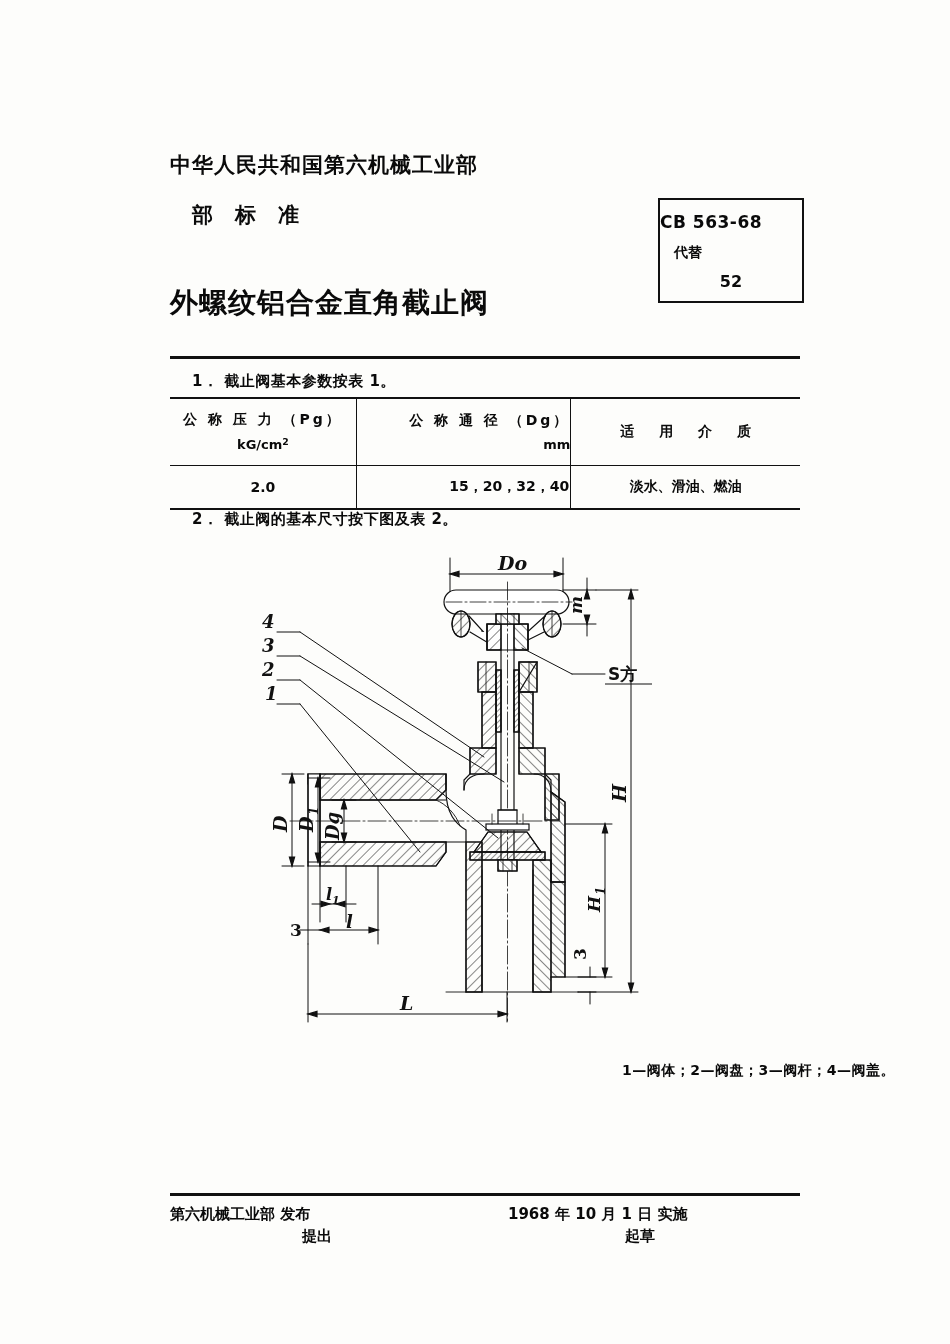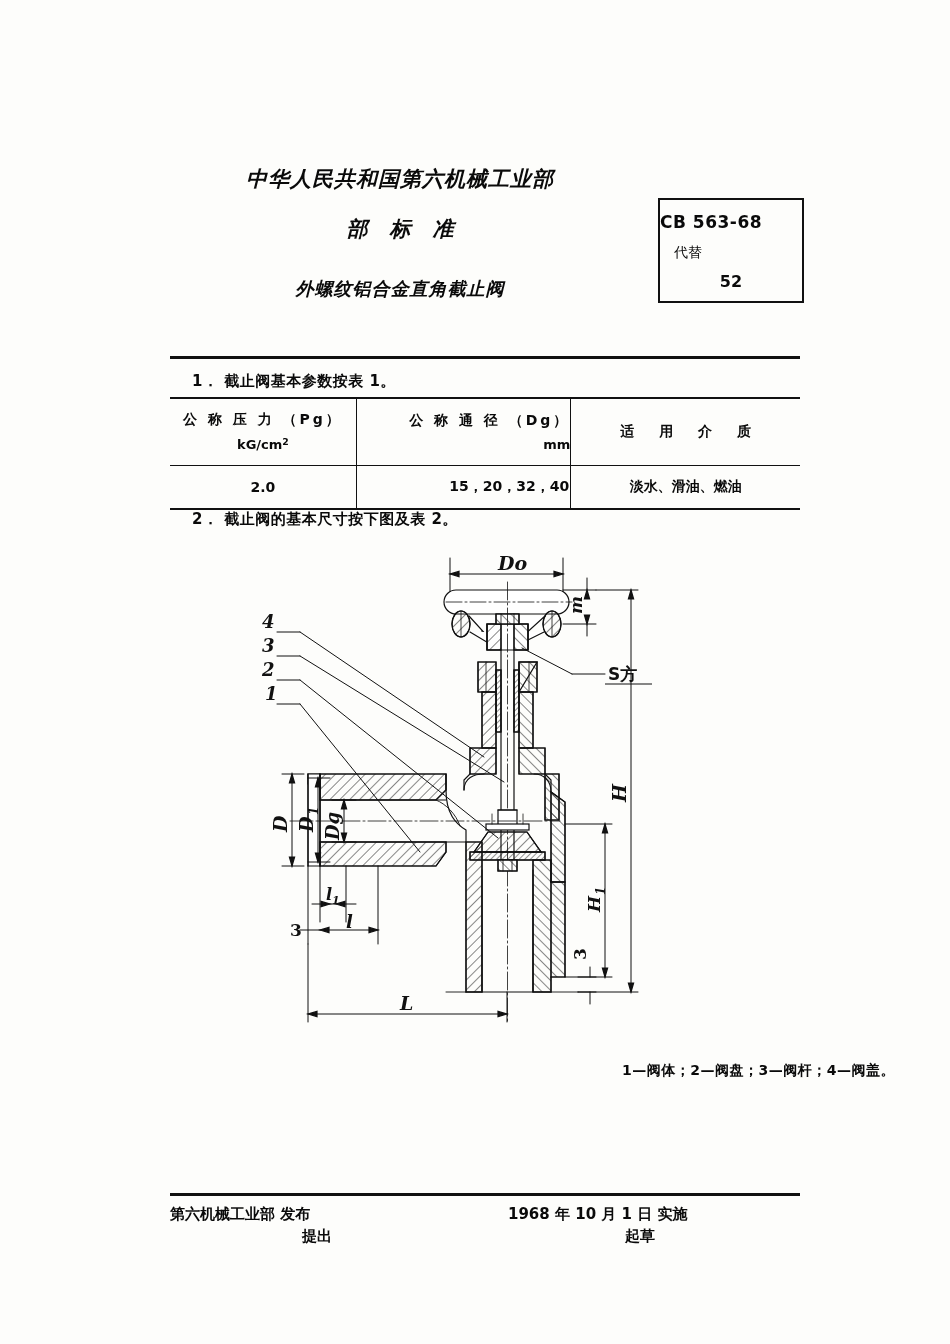--- a/index.html
+++ b/index.html
@@ -8,43 +8,43 @@
     width:950px;height:1344px;
     background:#fdfdfb;
     font-family:"DejaVu Sans","Liberation Sans",sans-serif;
     color:#0a0a0a;
     position:relative;
     overflow:hidden;
   }
   .page{position:absolute;inset:0;}
 
   
-  .hdr{position:absolute;left:170px;top:165px;width:460px;text-align:center;font-style:italic;}
+  .hdr{position:absolute;left:170px;top:151px;width:460px;}
   .hdr .org{
     font-size:21px;font-weight:bold;letter-spacing:1px;
     font-family:"DejaVu Sans",sans-serif;
   }
   .hdr .bz{
     font-size:21px;font-weight:bold;margin-top:22px;
     letter-spacing:22px;padding-left:22px;
   }
   .hdr .doctitle{
-    font-size:18px;font-weight:bold;margin-top:34px;letter-spacing:1px;
+    font-size:28px;font-weight:bold;margin-top:55px;letter-spacing:1px;
   }
 
   .stdbox{
     position:absolute;left:658px;top:198px;width:146px;height:105px;
     border:2px solid #111;box-sizing:border-box;
   }
   .stdbox .num{
     position:absolute;top:12px;left:0;right:0;text-align:left;
     font-size:17px;font-weight:bold;letter-spacing:.5px;
   }
   .stdbox .daiti{
-    position:absolute;top:44px;left:14px;font-size:14px;font-weight:normal;
+    position:absolute;top:44px;left:14px;font-size:14px;font-weight:bold;
   }
   .stdbox .old{
     position:absolute;top:72px;left:0;right:0;text-align:center;
     font-size:16px;font-weight:bold;
   }
 
   .rule-top{
     position:absolute;left:170px;top:356px;width:630px;height:3px;background:#111;
   }
 

